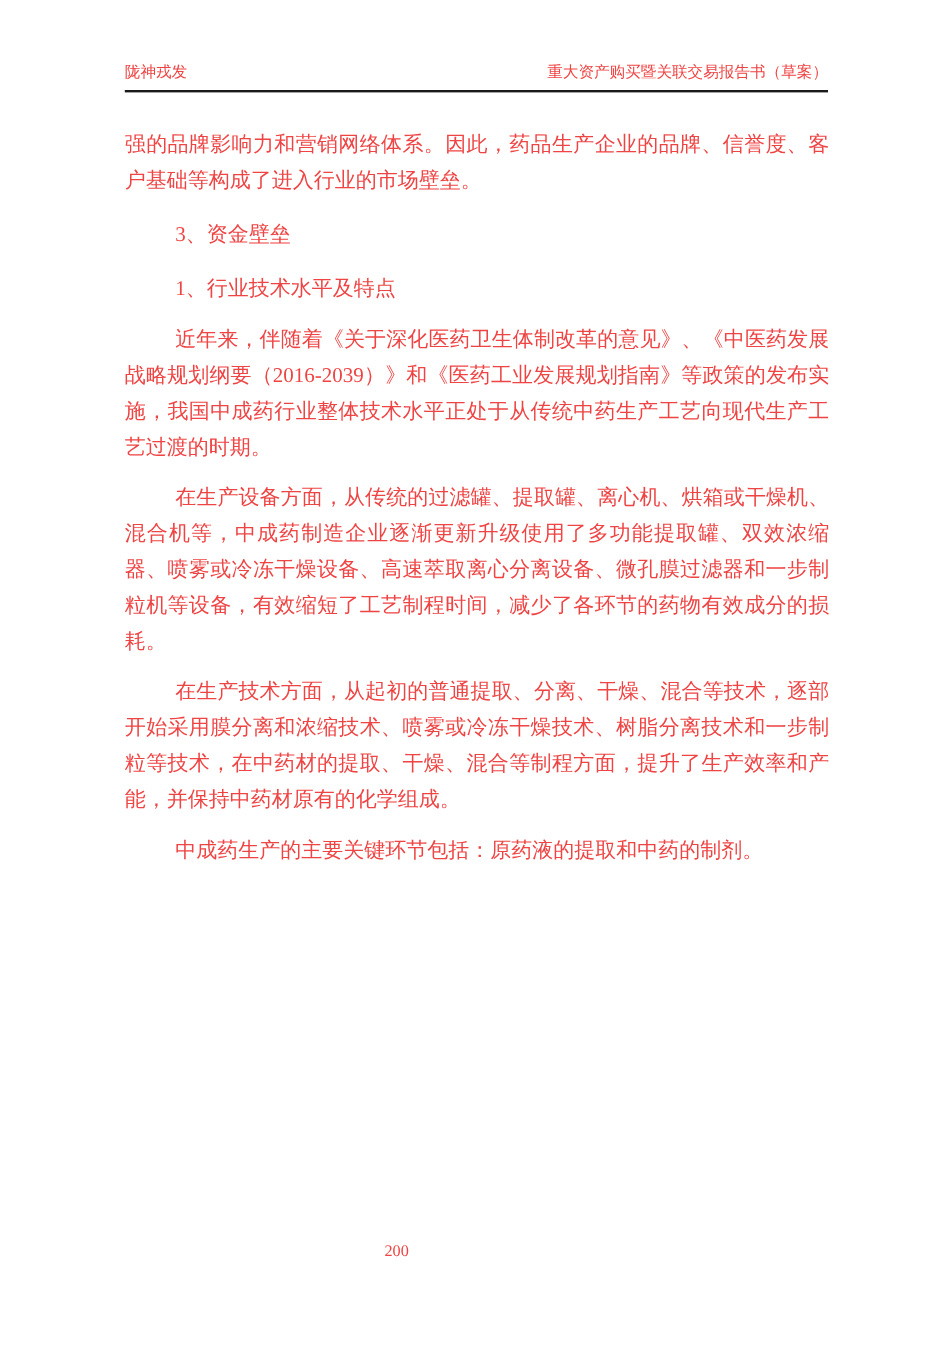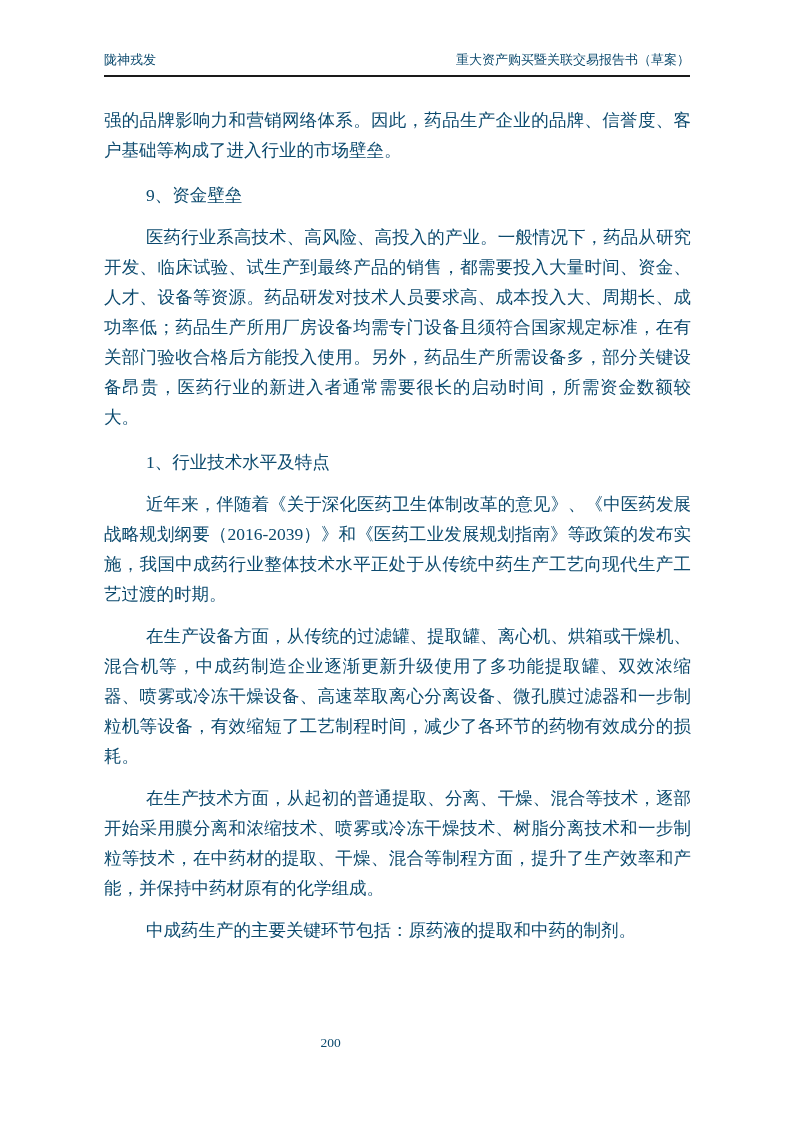--- a/index.html
+++ b/index.html
@@ -5,21 +5,21 @@
   html, body {
     margin: 0;
     padding: 0;
     background: #ffffff;
   }
   .page {
     position: relative;
     width: 793px;
     height: 1122px;
     background: #ffffff;
-    color: #0c4a6e;
+    color: #ef4444;
     font-family: "Liberation Serif", "DejaVu Serif", serif;
     overflow: hidden;
   }
   .header {
     position: absolute;
     left: 104px;
     width: 586px;
     top: 50px;
     display: flex;
     justify-content: space-between;
@@ -79,23 +79,22 @@
 
   <div class="header">
     <span>陇神戎发</span>
     <span>重大资产购买暨关联交易报告书（草案）</span>
   </div>
 
   <div class="content">
 
     <p class="para continuation">强的品牌影响力和营销网络体系。因此，药品生产企业的品牌、信誉度、客户基础等构成了进入行业的市场壁垒。</p>
 
-    <p class="subheading">9、资金壁垒</p>
+    <p class="subheading">3、资金壁垒</p>
 
-    <p class="para">医药行业系高技术、高风险、高投入的产业。一般情况下，药品从研究开发、临床试验、试生产到最终产品的销售，都需要投入大量时间、资金、人才、设备等资源。药品研发对技术人员要求高、成本投入大、周期长、成功率低；药品生产所用厂房设备均需专门设备且须符合国家规定标准，在有关部门验收合格后方能投入使用。另外，药品生产所需设备多，部分关键设备昂贵，医药行业的新进入者通常需要很长的启动时间，所需资金数额较大。</p>
 
 
     <p class="subheading">1、行业技术水平及特点</p>
 
     <p class="para">近年来，伴随着《关于深化医药卫生体制改革的意见》、《中医药发展战略规划纲要（2016-2039）》和《医药工业发展规划指南》等政策的发布实施，我国中成药行业整体技术水平正处于从传统中药生产工艺向现代生产工艺过渡的时期。</p>
 
     <p class="para">在生产设备方面，从传统的过滤罐、提取罐、离心机、烘箱或干燥机、混合机等，中成药制造企业逐渐更新升级使用了多功能提取罐、双效浓缩器、喷雾或冷冻干燥设备、高速萃取离心分离设备、微孔膜过滤器和一步制粒机等设备，有效缩短了工艺制程时间，减少了各环节的药物有效成分的损耗。</p>
 
     <p class="para">在生产技术方面，从起初的普通提取、分离、干燥、混合等技术，逐部开始采用膜分离和浓缩技术、喷雾或冷冻干燥技术、树脂分离技术和一步制粒等技术，在中药材的提取、干燥、混合等制程方面，提升了生产效率和产能，并保持中药材原有的化学组成。</p>
 

